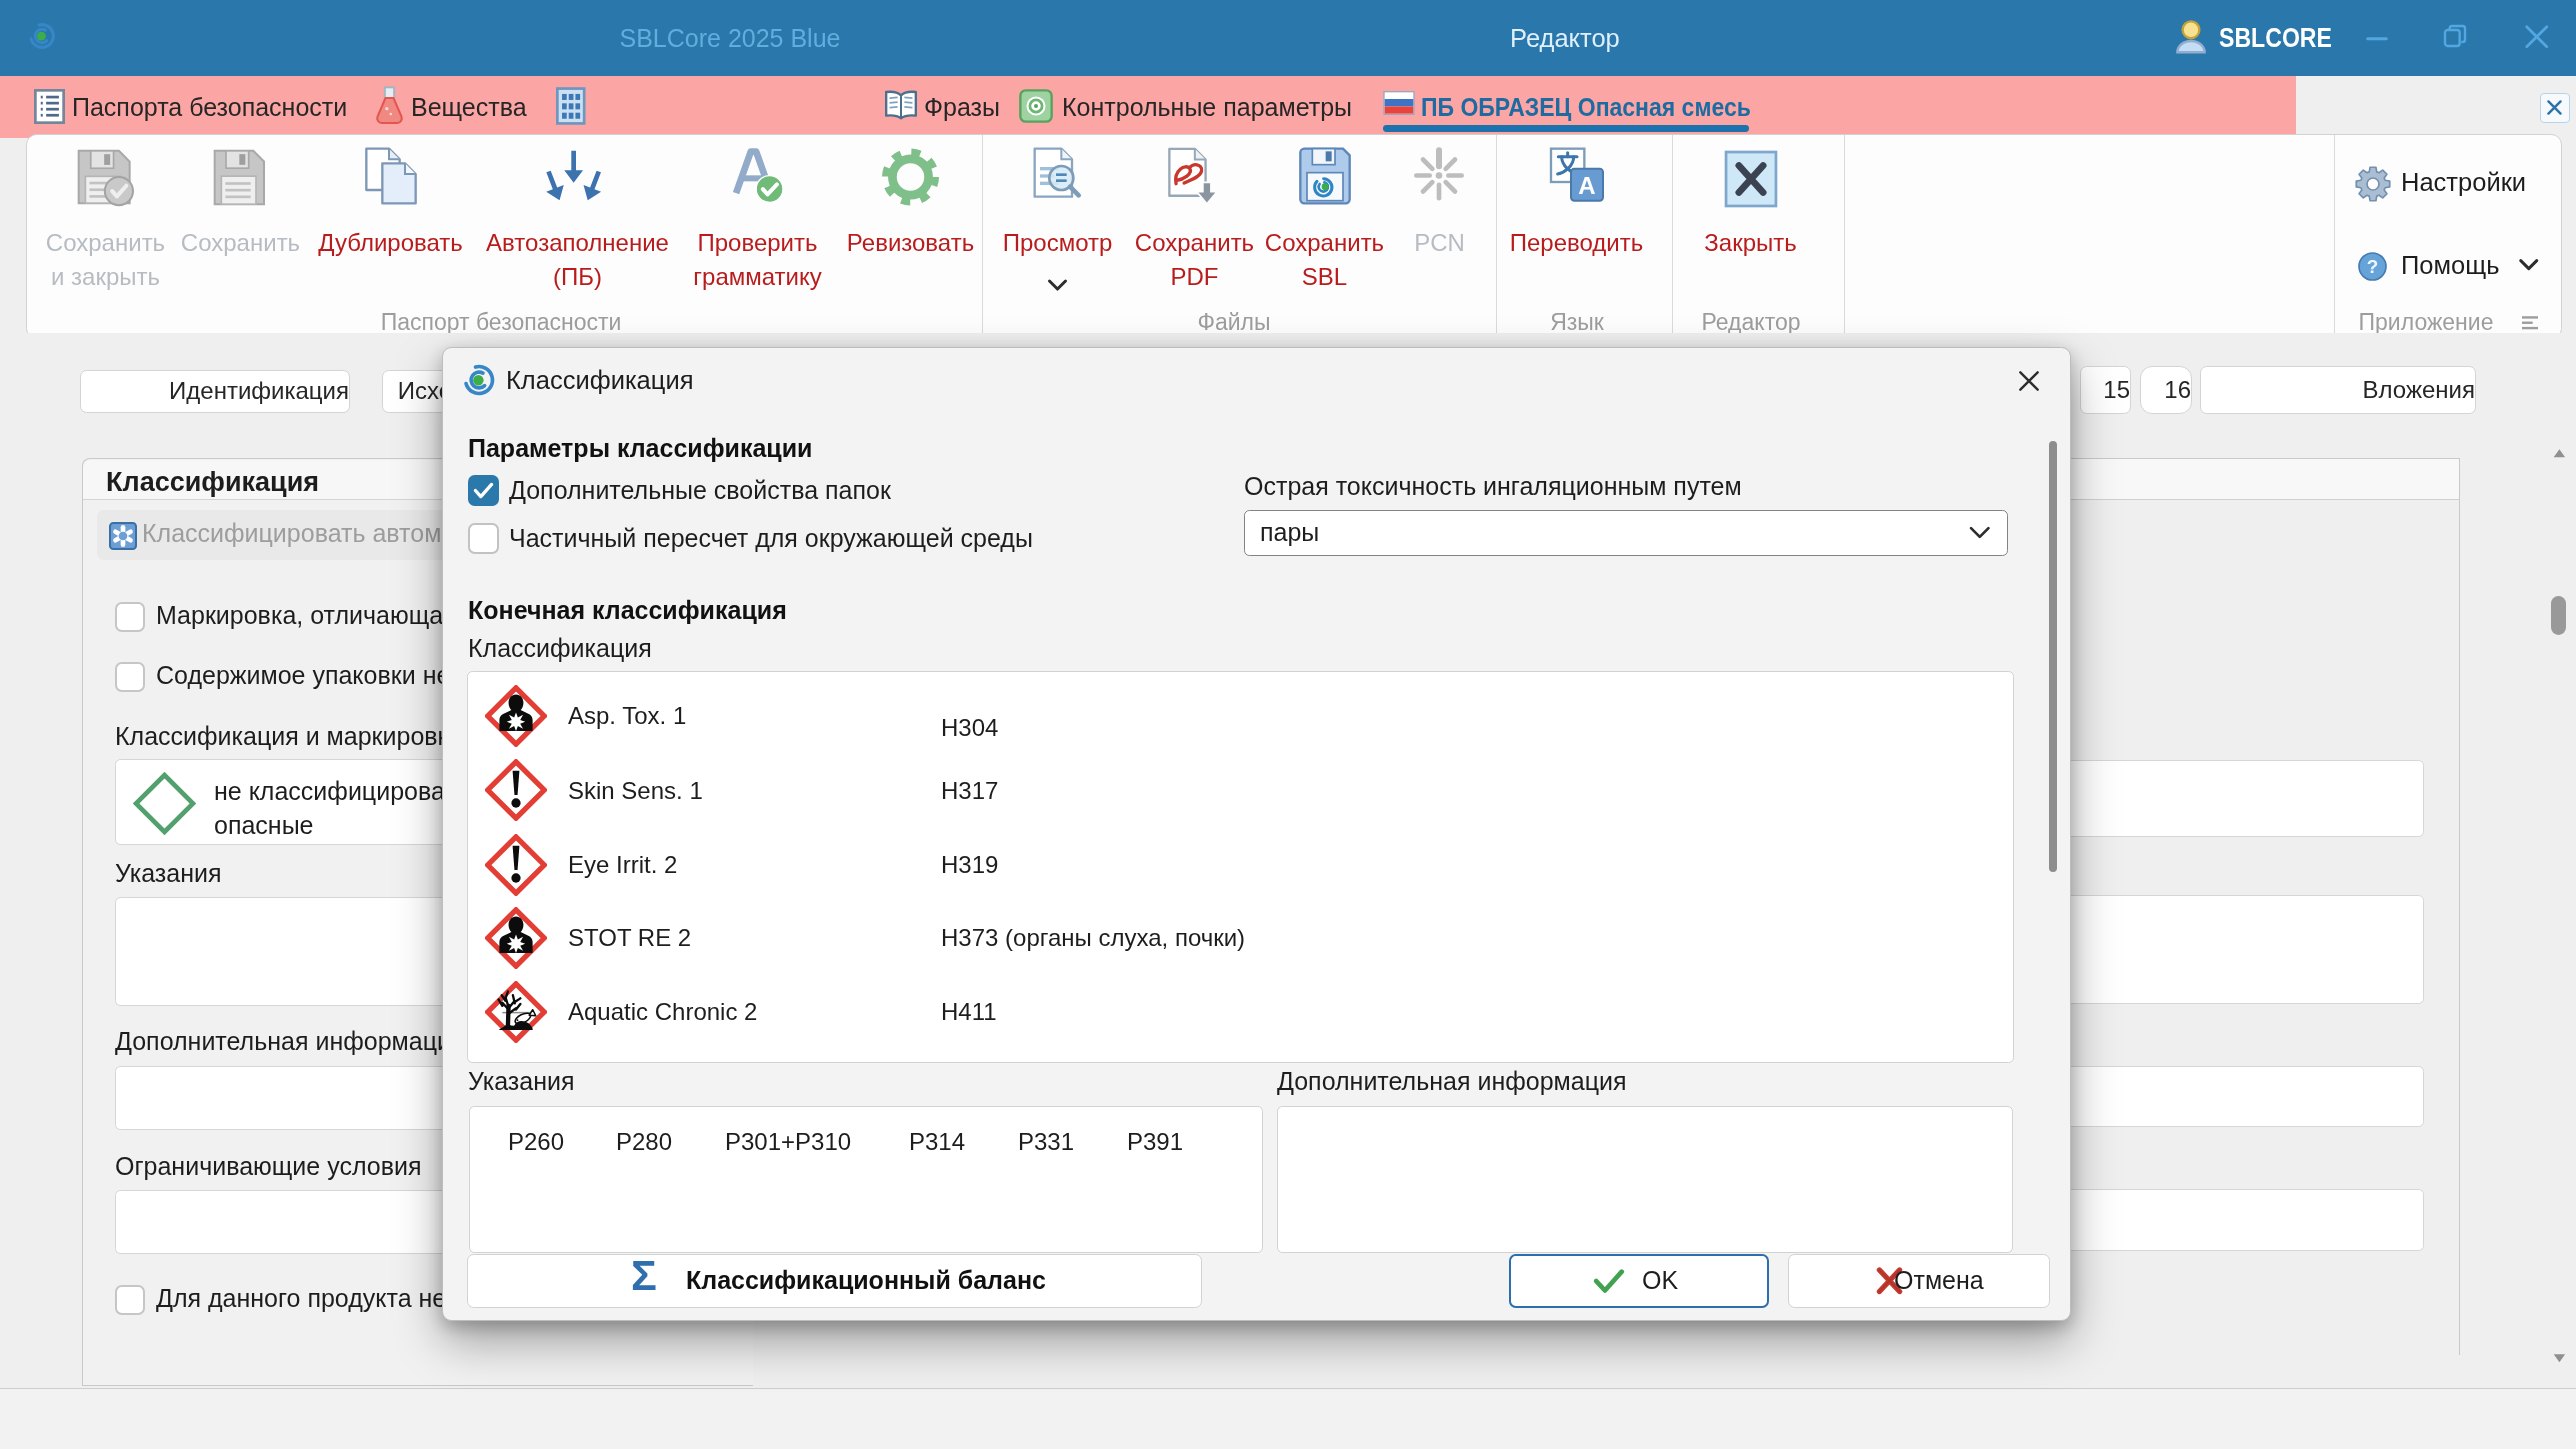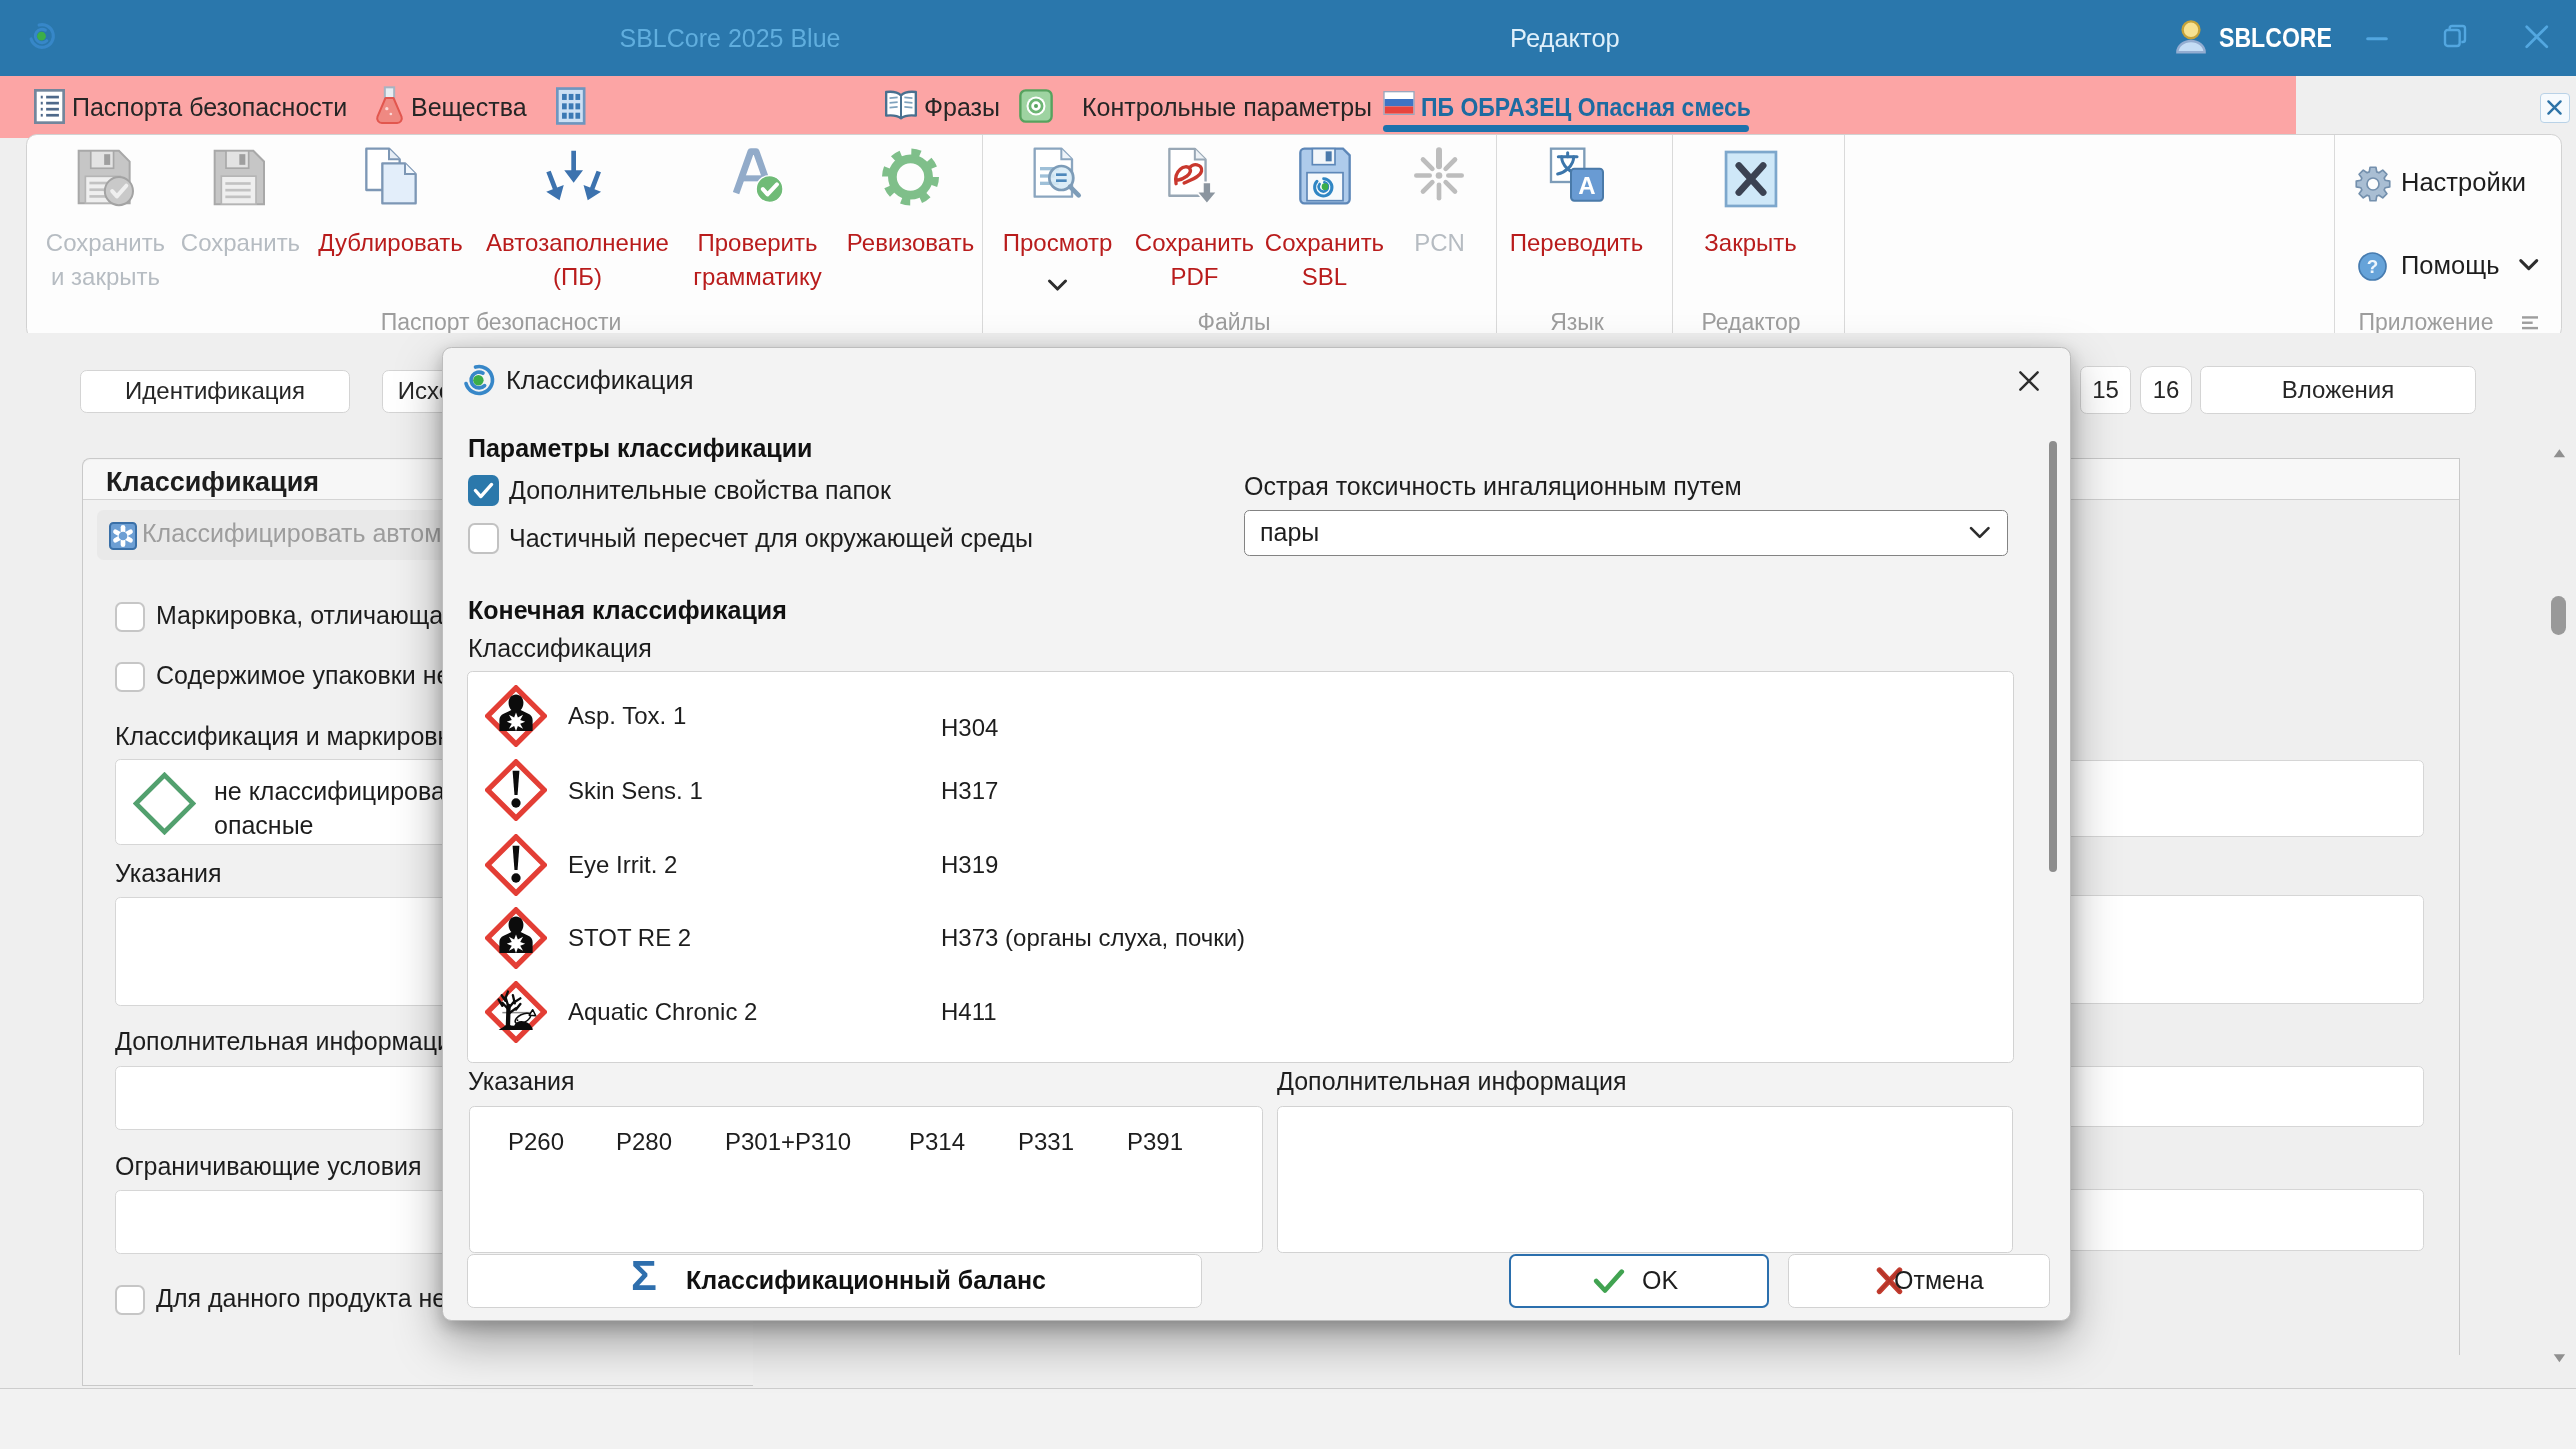--- a/index.html
+++ b/index.html
@@ -24,21 +24,21 @@
   #ribbon { position:absolute; left:26px; top:134px; width:2536px; height:205px; background:#fdfdfd; border:1.3px solid #d2d2d2; border-radius:10.7px; }
   .rsep { position:absolute; top:0; width:1.3px; height:202px; background:#dadada; }
   .rlabel { position:absolute; top:173px; height:29.5px; line-height:29.5px; font-size:23px; color:#9d9d9d; text-align:center; white-space:nowrap; }
   .rbtxt { position:absolute; width:215px; text-align:center; font-size:24px; line-height:34px; color:#b91c1c; white-space:nowrap; }
   .rbtxt.dis { color:#b6bcc2; }
   .ricon { position:absolute; }
 
   
   #content { position:absolute; left:0; top:333px; width:2576px; height:1054px; background:#efefef; }
   #footer { position:absolute; left:0; top:1388px; width:2576px; height:62px; background:#f2f2f2; border-top:1.3px solid #cdcdcd; }
-  .navbtn { position:absolute; background:#fff; border:1.3px solid #d4d4d4; border-radius:6.7px; font-size:24px; color:#262626; text-align:center; }
+  .navbtn { position:absolute; background:#fff; border:1.3px solid #d4d4d4; border-radius:6.7px; font-size:24px; color:#262626; text-align:right; }
 
   .fieldbox { position:absolute; background:#fff; border:1.3px solid #d6d6d6; border-radius:5.4px; }
   .lbl { position:absolute; font-size:25px; color:#1d1d1d; white-space:nowrap; }
   .cb { position:absolute; width:30px; height:30px; background:#fff; border:2px solid #c6c6c6; border-radius:6.7px; }
 
   
   #dialog { position:absolute; left:442px; top:347px; width:1629px; height:974px; background:#f3f3f3; border:0.7px solid #bdbdbd; border-radius:9.4px; box-shadow:0 20px 47px rgba(0,0,0,0.35), 0 5.4px 16px rgba(0,0,0,0.20); }
   .dlbl { position:absolute; font-size:25px; color:#1d1d1d; white-space:nowrap; }
   .dbold { position:absolute; font-size:25px; font-weight:bold; color:#111; white-space:nowrap; }
   .dbox { position:absolute; background:#fff; border:1.3px solid #d2d2d2; border-radius:5.4px; }
@@ -120,21 +120,21 @@
           <line x1="30" y1="25" x2="42" y2="26"></line>
       </g>
     </svg>
     <div class="tabtxt" style="left:924px;">Фразы</div>
     <svg class="abs" style="left:1019px;top:12.7px" width="34" height="34" viewBox="0 0 50 50">
       <rect x="2" y="2" width="46" height="46" rx="8" fill="#9ed3a1" stroke="#57a25e" stroke-width="3.5"></rect>
       <circle cx="25" cy="25" r="14" fill="#fff"></circle>
       <circle cx="25" cy="25" r="9" fill="none" stroke="#6cb573" stroke-width="4"></circle>
       <circle cx="25" cy="25" r="3" fill="#57a25e"></circle>
     </svg>
-    <div class="tabtxt" style="left:1062px;margin-left:20px;">Контрольные параметры</div>
+    <div class="tabtxt" style="left:1062px;">Контрольные параметры</div>
     <svg class="abs" style="left:1383px;top:15.4px" width="32" height="24" viewBox="0 0 47 36">
       <rect x="1" y="1" width="45" height="34" fill="#fff" stroke="#9aa7be" stroke-width="2"></rect>
       <rect x="2" y="12" width="43" height="11" fill="#3f74c4"></rect>
       <rect x="2" y="23" width="43" height="11" fill="#e8443e"></rect>
     </svg>
     <div class="tabtxt tabactive" style="left:1421px;transform:scaleX(0.92);transform-origin:0 50%;">ПБ ОБРАЗЕЦ Опасная смесь</div>
     <div id="tabunderline"></div>
     <div class="abs" style="left:2540px;top:17px;width:29.5px;height:29.5px;background:#f6fafd;border:1.3px solid #b9d2e7;border-radius:4px;">
       <svg width="27" height="27" viewBox="0 0 40 40">
           <path d="M 11 11 L 29 29 M 29 11 L 11 29" stroke="#2d73a7" stroke-width="3.6" stroke-linecap="round"></path>

